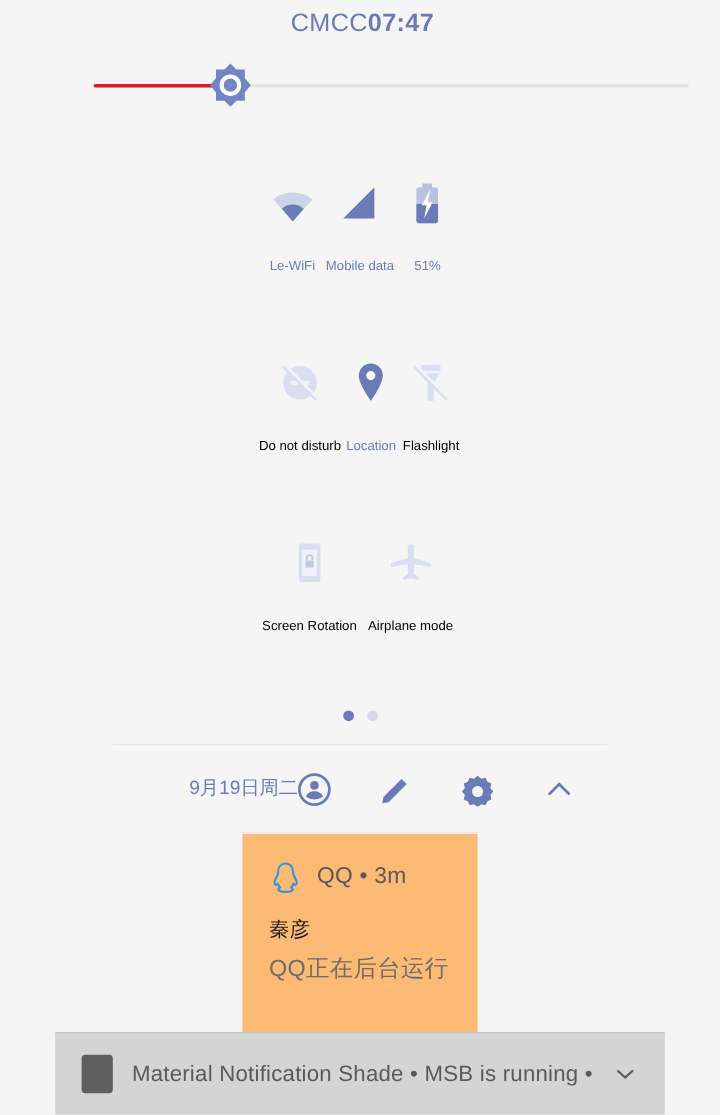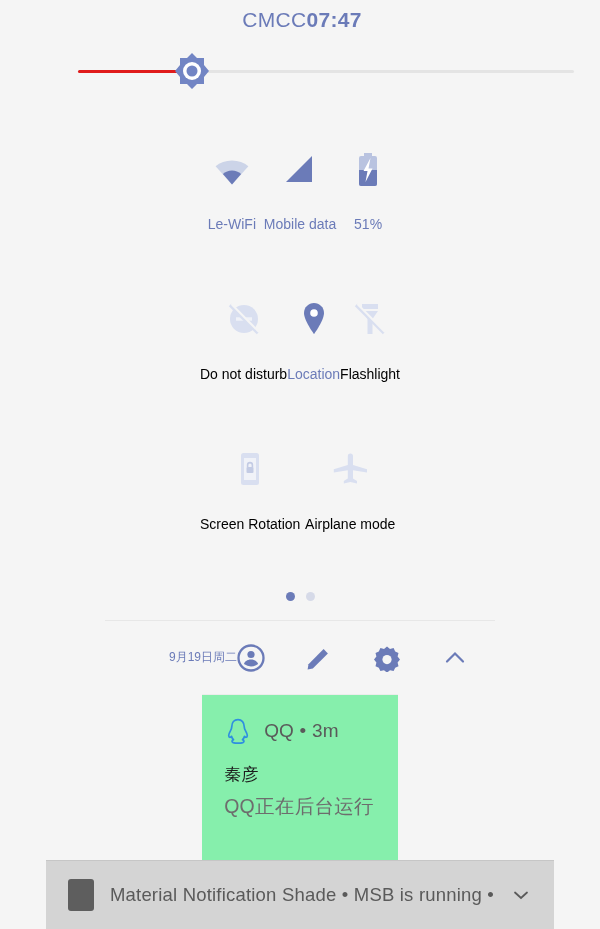--- a/index.html
+++ b/index.html
@@ -95,21 +95,21 @@
   }
   .tile-icon {
     height: 50px;
     width: 50px;
     display: flex;
     align-items: center;
     justify-content: center;
   }
   .tile-label {
     margin-top: 22px;
-    font-size: 14px;
+    font-size: 11px;
     color: #6b7bb8;
     white-space: nowrap;
   }
   .tile.off .tile-label { color: #000000; }
 
   
   .page-dots {
     flex: 0 0 48px;
     display: flex;
     align-items: center;
@@ -123,42 +123,42 @@
   
   .date-row {
     flex: 0 0 74px;
     border-top: 1px solid #e7e7e7;
     display: flex;
     align-items: center;
     padding: 0 26px 0 26px;
     background: #f5f5f5;
   }
   .date-text {
-    font-size: 12px;
+    font-size: 16px;
     color: #6b7bb8;
     flex: 1 1 auto;
     margin-left: 38px;
   }
   .date-actions {
     display: flex;
     align-items: center;
     gap: 40px;
   }
   .action-icon {
     width: 28px; height: 28px;
     display: flex;
     align-items: center;
     justify-content: center;
     cursor: pointer;
   }
 
   
   .notif-area {
     flex: 1 1 auto;
-    background: #86efac;
+    background: #fdba74;
     border-top: 1px solid #ececec;
     padding: 22px 24px 12px 22px;
     overflow: hidden;
   }
   .notif-header {
     display: flex;
     align-items: center;
     gap: 12px;
     margin-bottom: 18px;
   }

